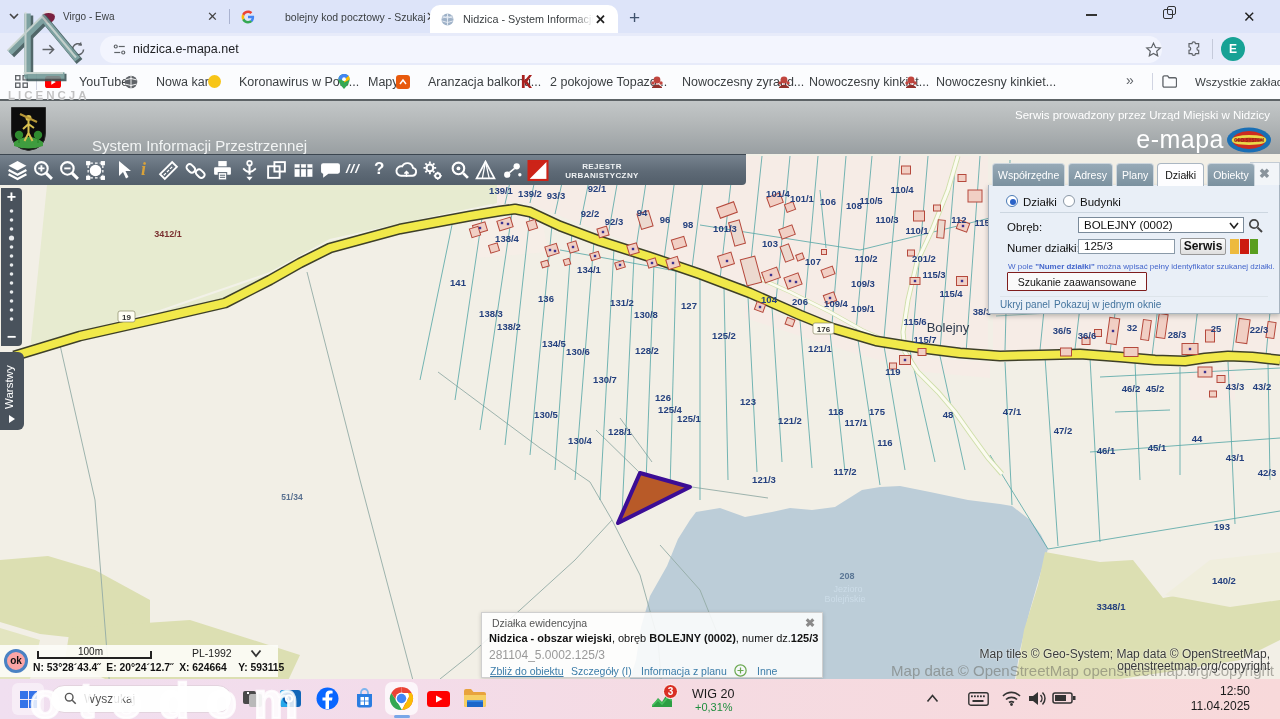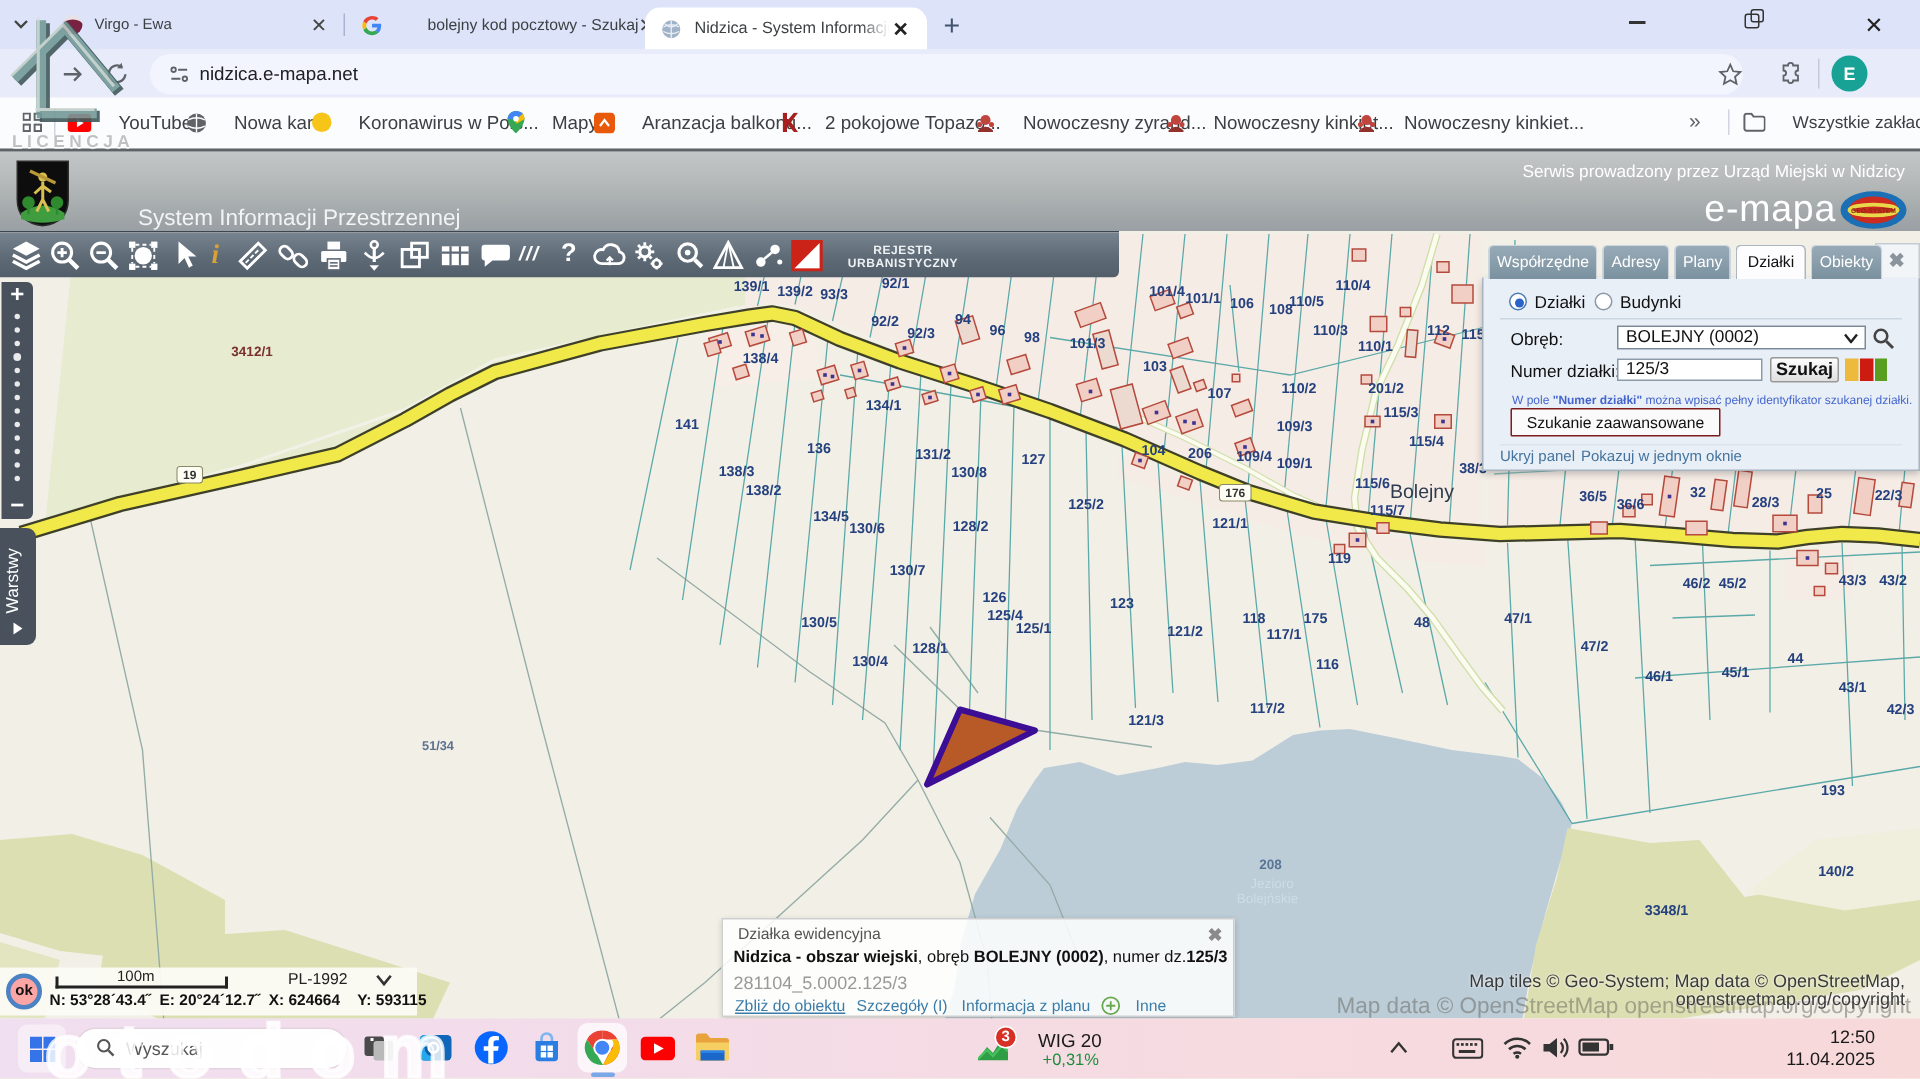--- a/index.html
+++ b/index.html
@@ -647,21 +647,21 @@
   <svg style="position:absolute;right:4px;top:4px;" width="10" height="7" viewBox="0 0 10 7">
       <path d="M1 1 L5 6 L9 1" stroke="#222" stroke-width="1.6" fill="none"></path>
     </svg>
 </div>
 <svg class="a" style="left:1248px;top:218px;" width="15" height="15" viewBox="0 0 15 15">
     <circle cx="6" cy="6" r="4.2" fill="none" stroke="#444" stroke-width="1.7"></circle>
     <path d="M9.5 9.5 L14 14" stroke="#444" stroke-width="2"></path>
   </svg>
 <div class="a" style="left:1007px;top:242px;font-size:11.5px;color:#111;">Numer działki:</div>
 <div class="a" style="left:1078px;top:239px;width:97px;height:15px;background:#fff;border:1px solid #8a9aa8;font-size:11.5px;color:#111;line-height:13px;padding-left:5px;">125/3</div>
-<div class="a" style="left:1180px;top:238px;width:46px;height:17px;background:linear-gradient(#fdfdfd,#dfdfdf);border:1px solid #999;border-radius:2px;font-size:12px;font-weight:bold;color:#111;text-align:center;line-height:15px;">Szukaj</div>
+<div class="a" style="left:1180px;top:238px;width:46px;height:17px;background:linear-gradient(#fdfdfd,#dfdfdf);border:1px solid #999;border-radius:2px;font-size:12px;font-weight:bold;color:#111;text-align:center;line-height:15px;">Serwis</div>
 <div class="a" style="left:1230px;top:239px;width:9px;height:15px;background:#edba3e;"></div>
 <div class="a" style="left:1240px;top:239px;width:9px;height:15px;background:#cc1b10;"></div>
 <div class="a" style="left:1250px;top:239px;width:8px;height:15px;background:#5a9e1f;"></div>
 <div class="a" style="left:1008px;top:262px;font-size:8px;color:#4466cc;white-space:nowrap;">W pole <b>"Numer działki"</b> można wpisać pełny identyfikator szukanej działki.</div>
 <div class="a" style="left:1007px;top:272px;width:140px;height:19px;background:#fafafa;border:1px solid #7f1d1d;border-radius:1px;font-size:10.5px;color:#111;text-align:center;line-height:18px;white-space:nowrap;">Szukanie zaawansowane</div>
 <div class="a" style="left:1000px;top:296px;width:268px;height:1px;background:#dde4ea;"></div>
 <div class="a" style="left:1000px;top:299px;font-size:10px;color:#44749e;">Ukryj panel</div>
 <div class="a" style="left:1054px;top:299px;font-size:10px;color:#44749e;">Pokazuj w jednym oknie</div>
 
 <div class="a" style="left:481px;top:612px;width:342px;height:66px;background:rgba(255,255,255,0.85);border:1px solid #cfcfcf;box-shadow:0 1px 4px rgba(0,0,0,0.18);">

